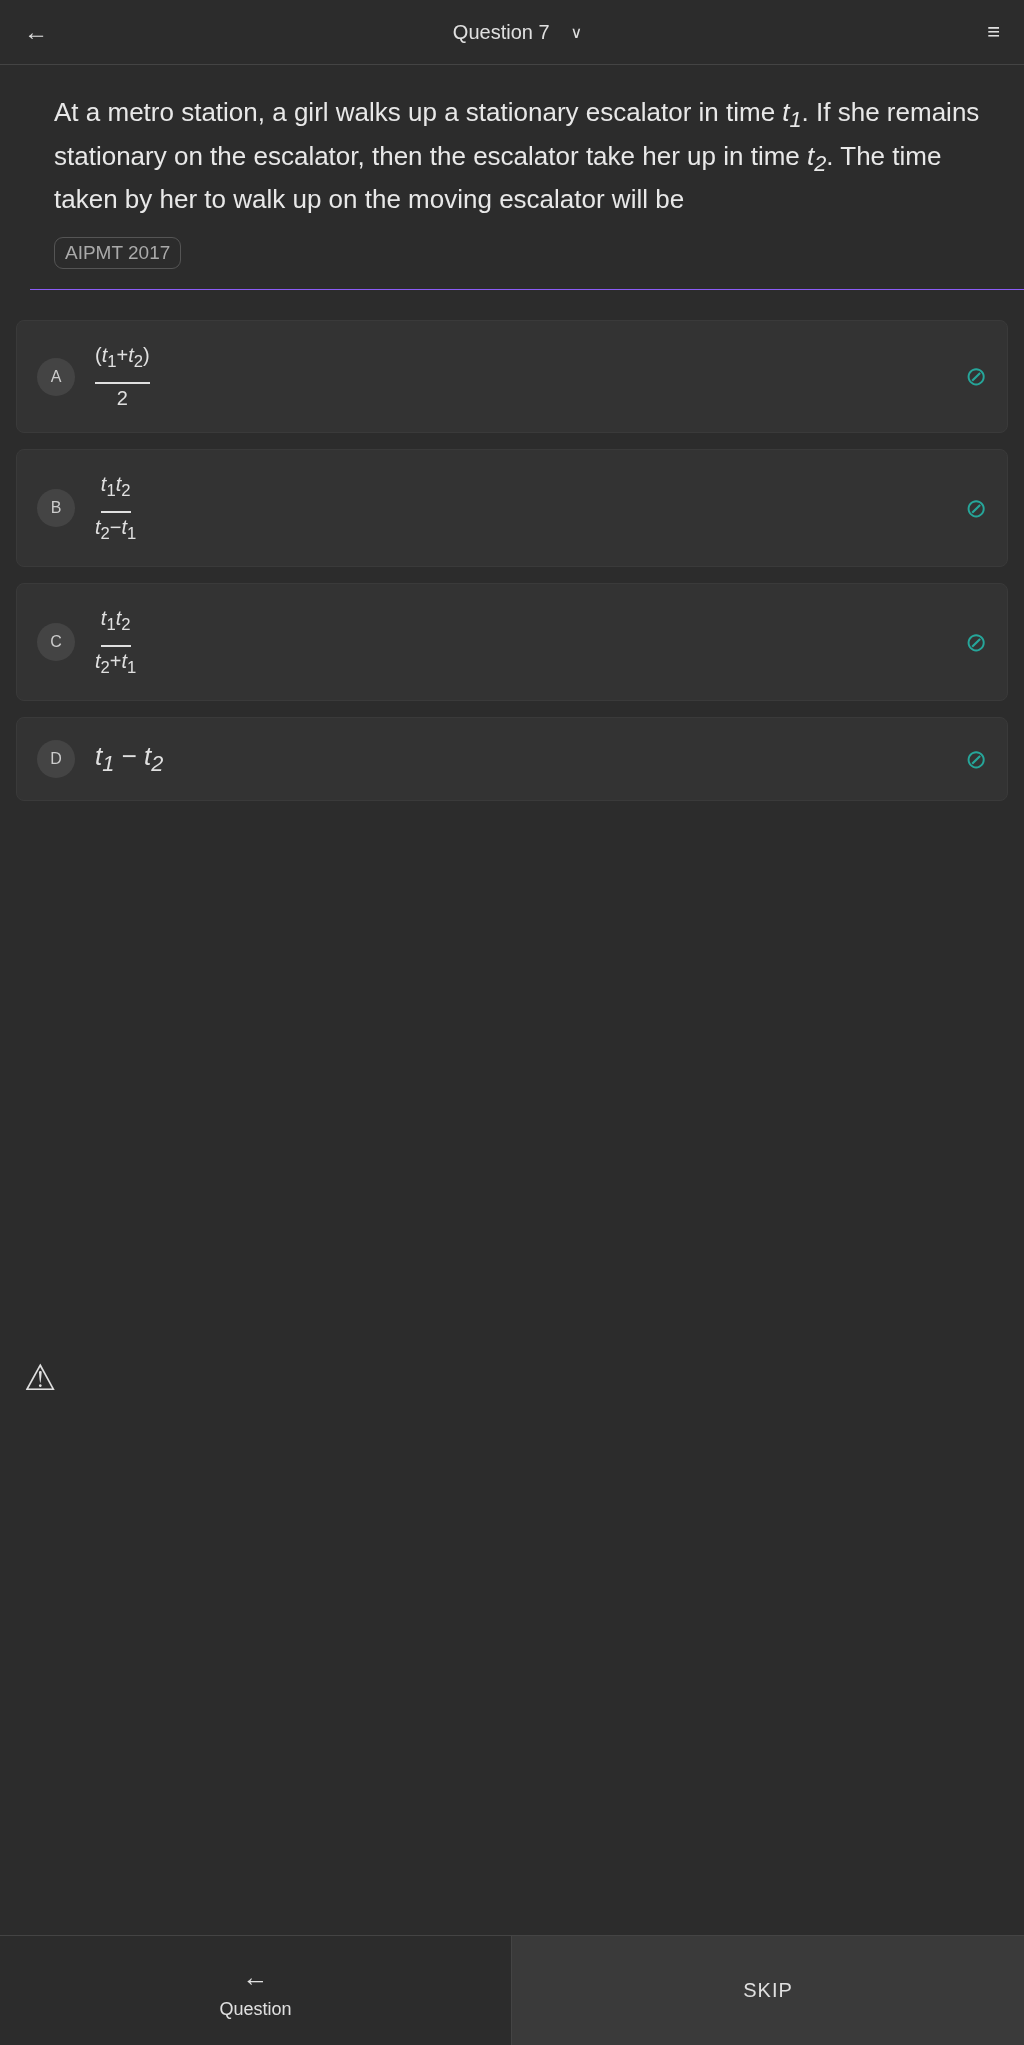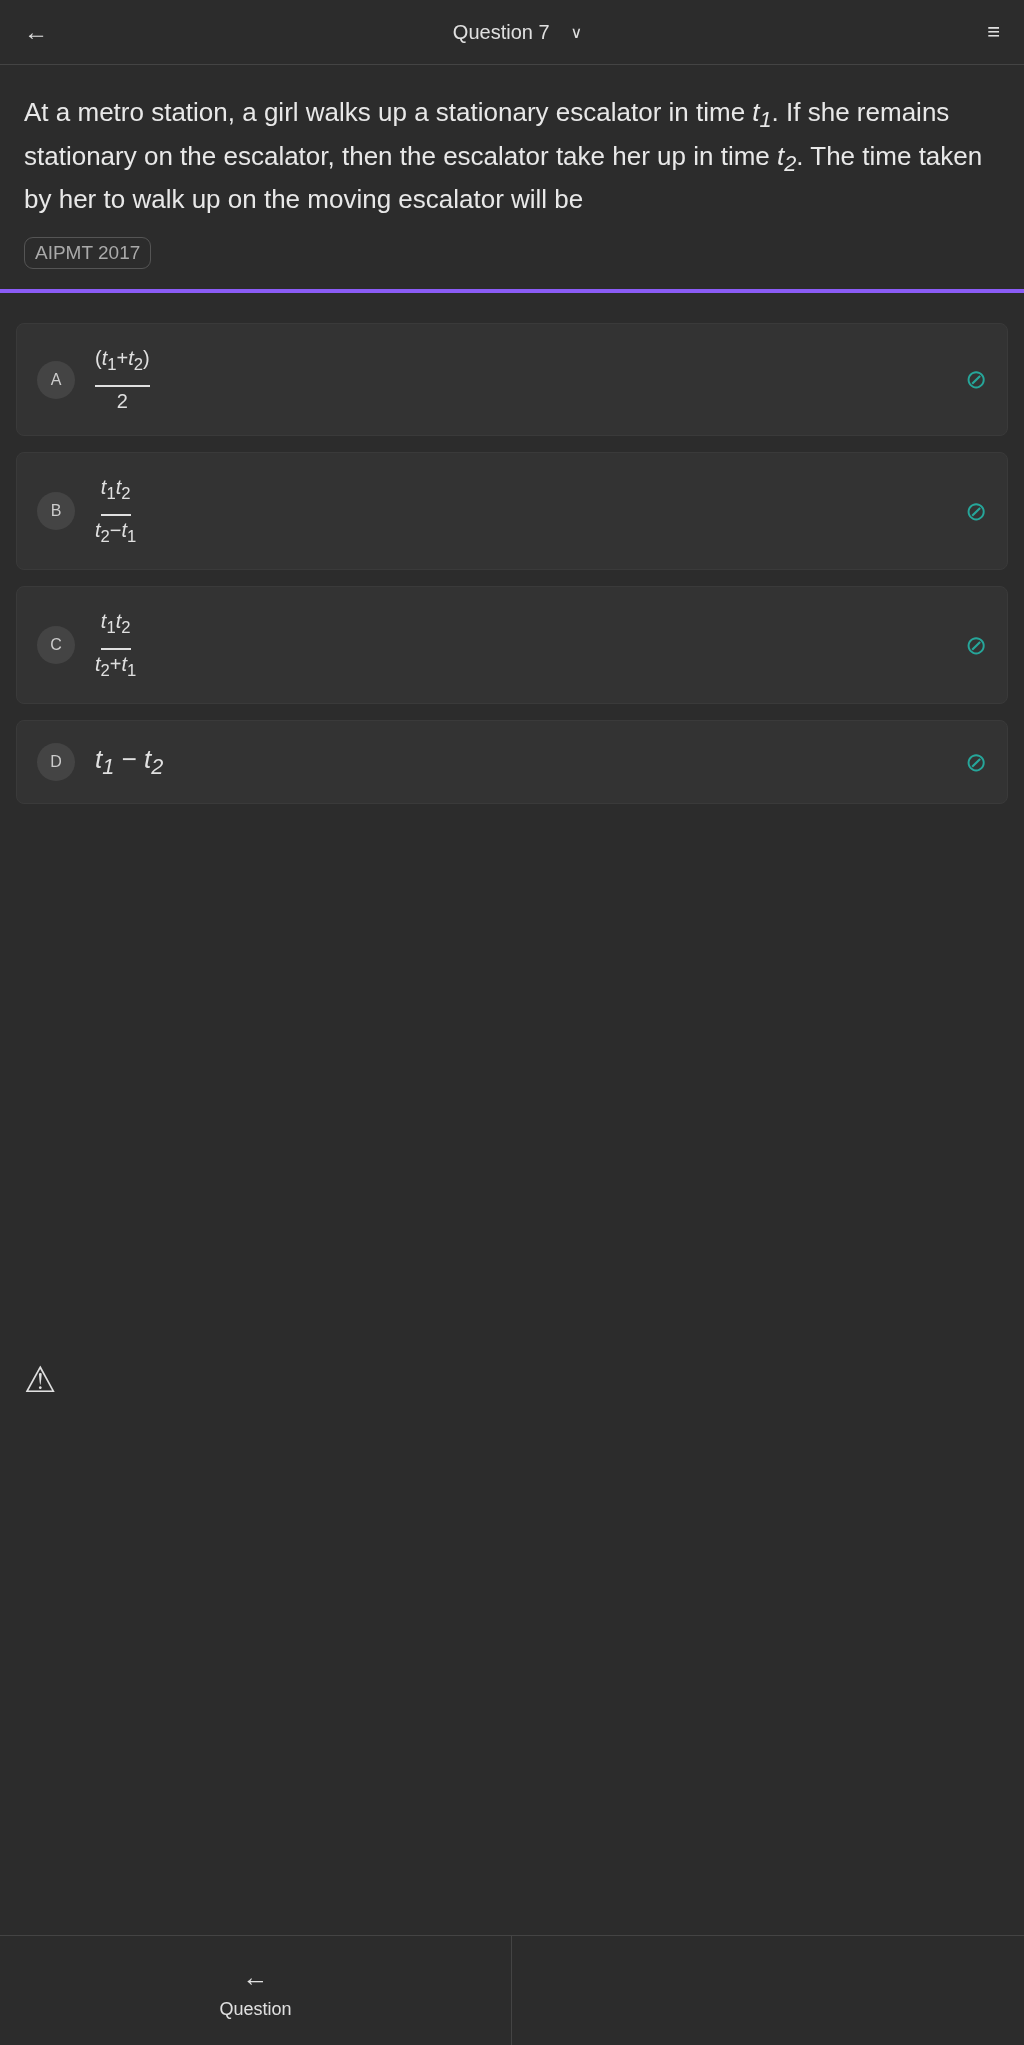--- a/index.html
+++ b/index.html
@@ -53,21 +53,22 @@
 
     .header-menu-icon {
       font-size: 22px;
       color: #e0e0e0;
       cursor: pointer;
     }
 
     
     .question-area {
       padding: 28px 24px 20px 24px;
-      border-bottom: 4px solid #8b5cf6;
+      border-bottom: 1px solid #8b5cf6;
+      margin-left: 30px;
     }
 
     .question-text {
       font-size: 26px;
       line-height: 1.5;
       color: #e8e8e8;
       font-weight: 400;
     }
 
     .source-tag {
@@ -298,13 +299,16 @@
   <span class="alert-icon">⚠</span>
 </div>
 
 <div class="spacer"></div>
 
 <div class="bottom-nav">
   <div class="bottom-prev">
     <span class="bottom-prev-icon">←</span>
     <span class="bottom-prev-label">Question</span>
   </div>
+  <div class="bottom-skip">
+    <span class="bottom-skip-label">SKIP</span>
+  </div>
 </div>
 
 </body></html>

